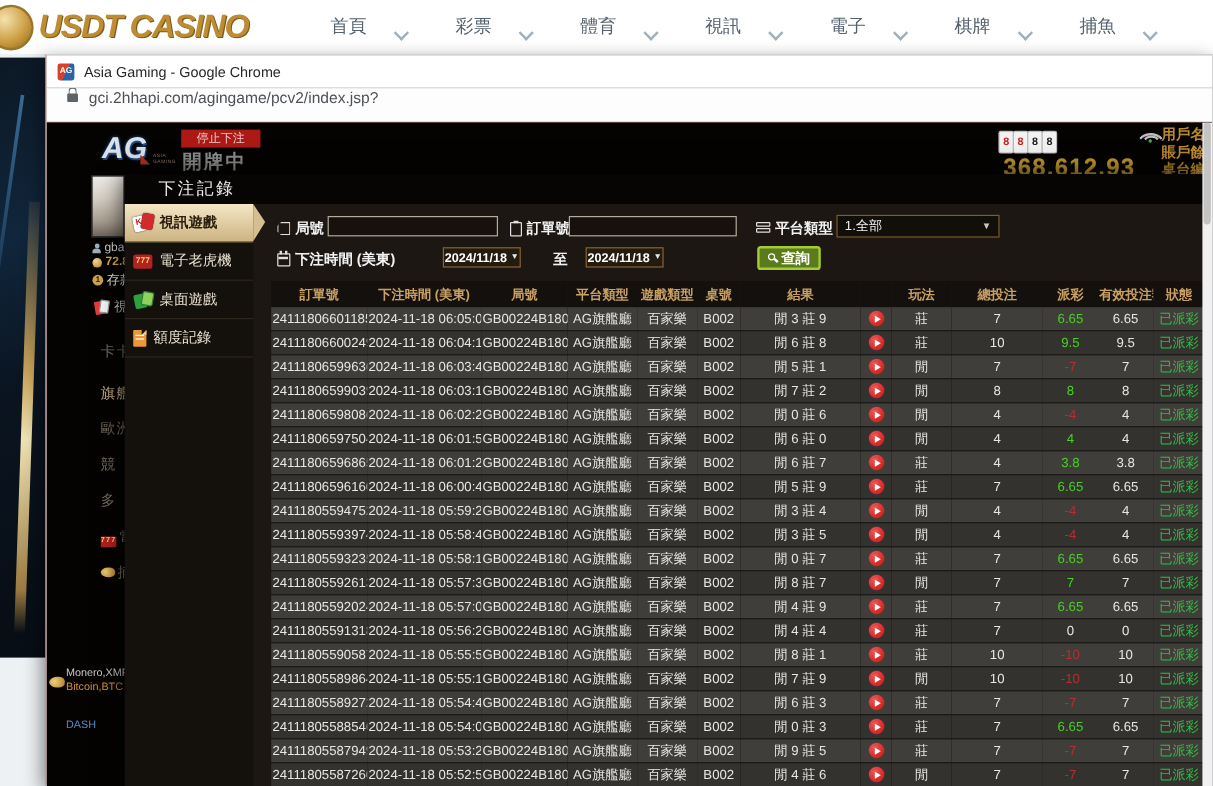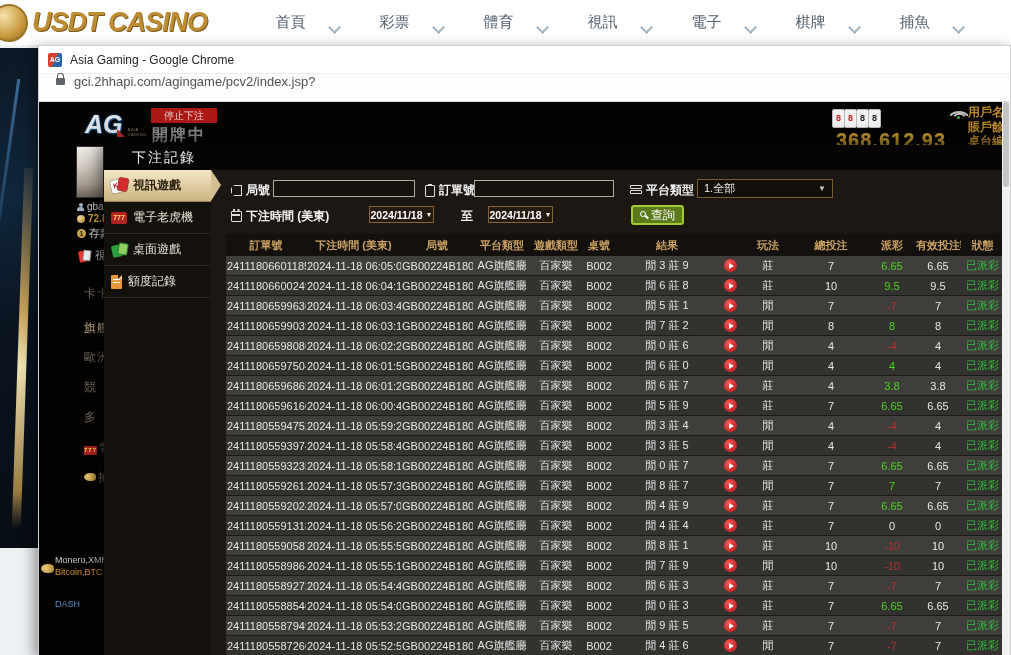--- a/index.html
+++ b/index.html
@@ -96,21 +96,21 @@
   .ic-doc::after{content:'';position:absolute;left:2px;top:4px;width:7px;height:1.5px;background:#fff;box-shadow:0 3px 0 #fff;}
 
   .main{flex:1;position:relative;background:#1c1713;}
   .filters{position:relative;height:64px;}
   .f-label{position:absolute;color:#f2f2f2;font-weight:bold;font-size:12px;display:flex;align-items:center;gap:4px;white-space:nowrap;}
   .f-input{position:absolute;height:17px;background:#16110d;border:1px solid #b3ab9b;box-sizing:border-box;color:#eee;font-size:11px;padding:0 4px;}
   .f-select{position:absolute;height:19px;background:#120e0a;border:1px solid #7d5c2c;box-sizing:border-box;color:#f0f0f0;font-size:11px;display:flex;align-items:center;justify-content:space-between;padding:0 6px;cursor:pointer;}
   .f-select .arr{color:#cfc5b2;font-size:8px;}
   .f-date{position:absolute;height:17px;background:#241b10;border:1px solid #8a6134;box-sizing:border-box;color:#fff;font-size:10.5px;font-weight:bold;display:flex;align-items:center;justify-content:center;gap:3px;cursor:pointer;}
   .f-date .arr{font-size:7px;color:#e8e8e8;}
-  .btn-search{position:absolute;height:20px;background:#5b7a1b;border:2px solid #a4ca34;border-radius:3px;box-sizing:border-box;color:#fff;font-size:12px;font-weight:normal;display:flex;align-items:center;justify-content:center;gap:3px;padding:0 7px;cursor:pointer;}
+  .btn-search{position:absolute;height:20px;background:#5b7a1b;border:2px solid #a4ca34;border-radius:3px;box-sizing:border-box;color:#fff;font-size:12px;font-weight:bold;display:flex;align-items:center;justify-content:center;gap:3px;padding:0 7px;cursor:pointer;}
   .mag{width:8px;height:8px;position:relative;}
   .mag::before{content:'';position:absolute;left:0;top:0;width:6px;height:6px;border:1.5px solid #fff;border-radius:50%;box-sizing:border-box;}
   .mag::after{content:'';position:absolute;left:4.5px;top:4.5px;width:3.5px;height:1.5px;background:#fff;transform:rotate(45deg);}
   .ic-tag{width:11px;height:11px;border:1.5px solid #e0e0e0;box-sizing:border-box;clip-path:polygon(0 30%,30% 0,100% 0,100% 100%,30% 100%,0 70%);}
   .ic-clip{width:10px;height:12px;border:1.5px solid #e0e0e0;border-radius:1px;box-sizing:border-box;position:relative;}
   .ic-clip::before{content:'';position:absolute;left:1.5px;top:-2px;width:4px;height:2px;background:#e0e0e0;}
   .ic-plat{width:12px;height:11px;display:flex;flex-direction:column;gap:1px;}
   .ic-plat i{height:4px;border:1.5px solid #e0e0e0;box-sizing:border-box;border-radius:1px;}
   .ic-cal{width:11px;height:11px;border:1.5px solid #e0e0e0;border-radius:1px;box-sizing:border-box;position:relative;}
   .ic-cal::before{content:'';position:absolute;left:1px;top:-3px;width:1.5px;height:2.5px;background:#e0e0e0;box-shadow:4.5px 0 0 #e0e0e0;}

